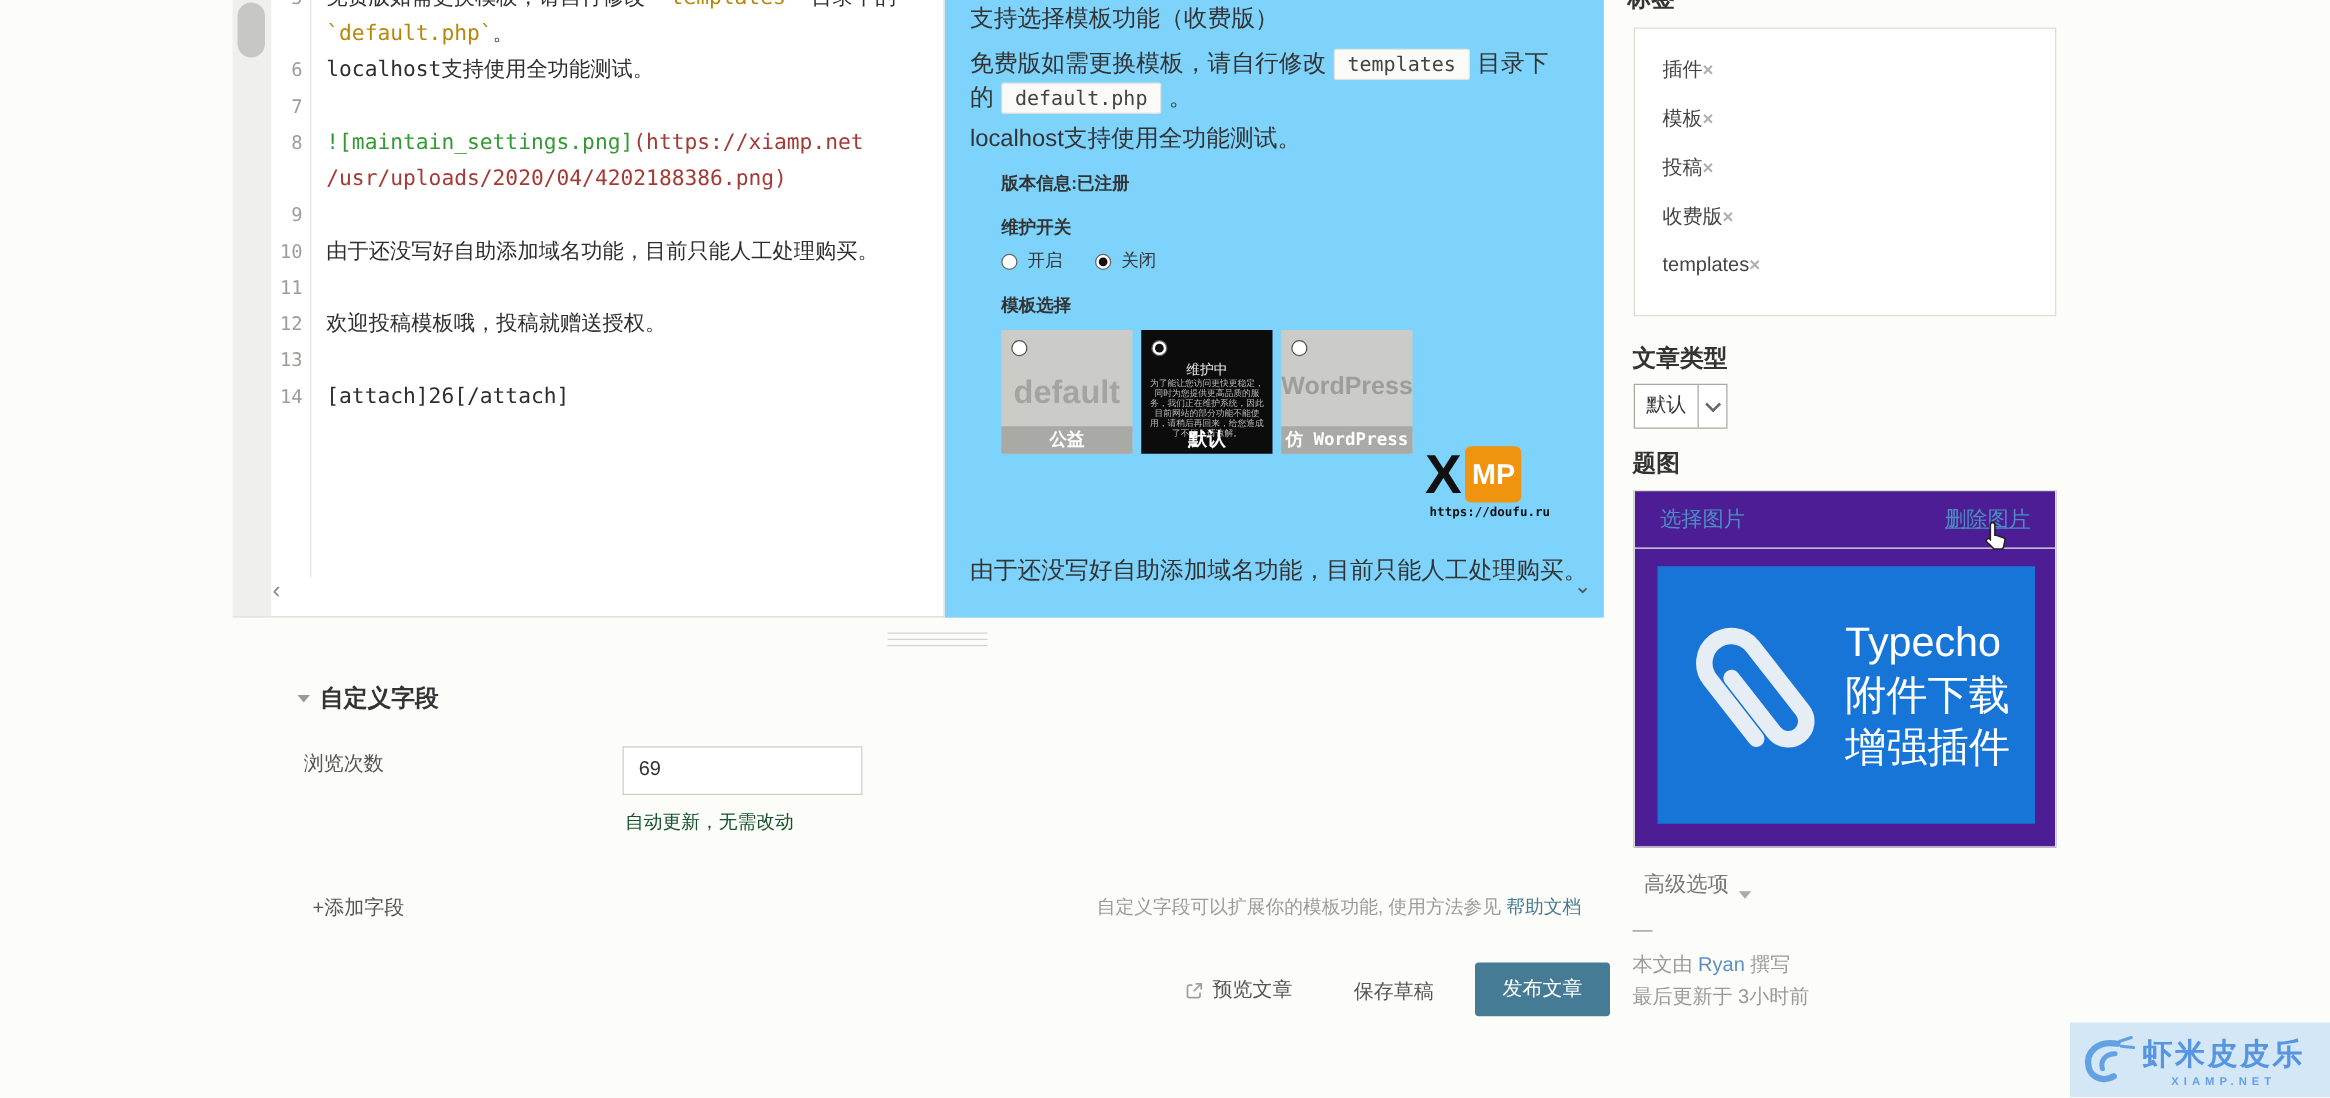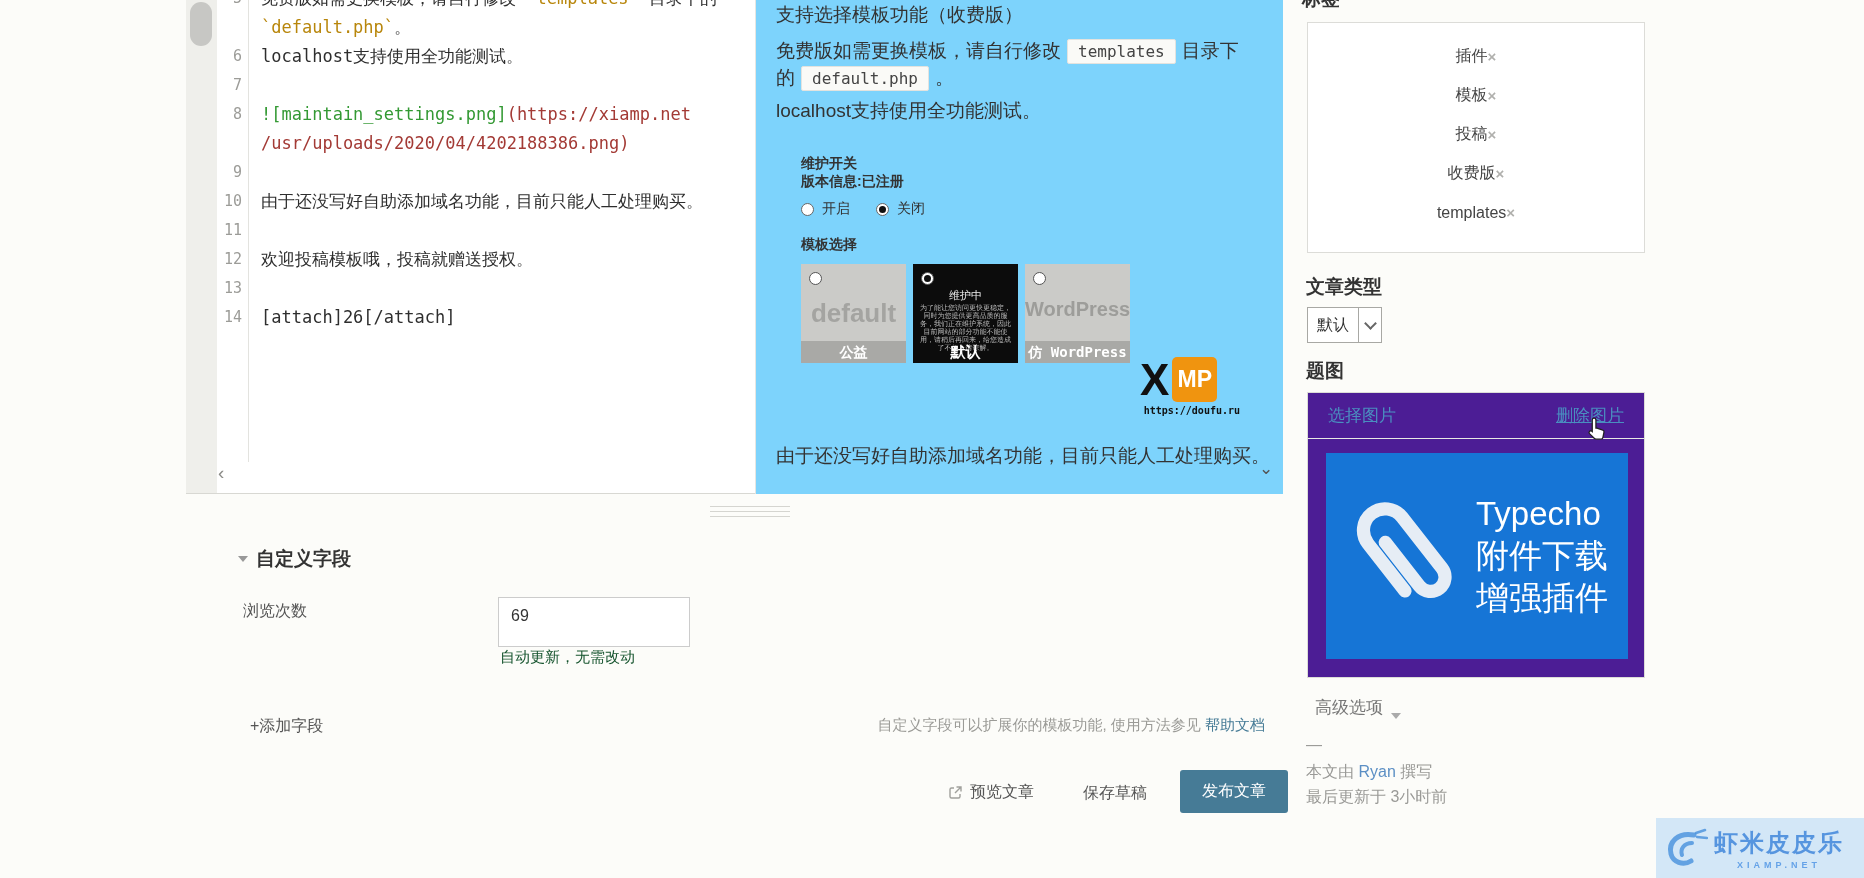--- a/index.html
+++ b/index.html
@@ -62,35 +62,35 @@
 
   
   #drag-handle{position:absolute;left:710px;top:506px;width:80px;}
   #drag-handle div{height:0;border-top:1px solid #d5d5d0;margin-bottom:4px;}
 
   
   #fields-title{position:absolute;left:238px;top:546px;display:flex;align-items:center;font-size:19px;font-weight:bold;color:#333;}
   .tri-down{width:0;height:0;border-left:5px solid transparent;border-right:5px solid transparent;border-top:6px solid #999;margin-right:8px;}
   #field-label{position:absolute;left:243px;top:601px;font-size:16px;color:#555;}
   #field-input{position:absolute;left:498px;top:597px;width:178px;height:36px;border:1px solid #ccc;background:#fff;
-               font-size:16px;color:#333;padding:0 0 12px 12px;outline:none;font-family:"Liberation Sans",sans-serif;}
+               font-size:16px;color:#333;padding:0 0 1px 12px;outline:none;font-family:"Liberation Sans",sans-serif;}
   #field-hint{position:absolute;left:500px;top:648px;font-size:15px;color:#14532d;}
   #add-field{position:absolute;left:250px;top:716px;font-size:16px;color:#555;}
   #help-text{position:absolute;left:843px;top:716px;width:422px;text-align:right;font-size:15px;color:#9b9b97;}
   #help-text a{color:#467b96;text-decoration:none;}
   #preview-btn{position:absolute;left:948px;top:782px;display:flex;align-items:center;font-size:16px;color:#555;}
   #preview-btn svg{margin-right:7px;}
   #draft-btn{position:absolute;left:1083px;top:783px;font-size:16px;color:#555;}
   #publish-btn{position:absolute;left:1180px;top:770px;background:#467b96;color:#fff;border:none;border-radius:3px;
                font-size:16px;padding:11px 22px;font-family:"Liberation Sans",sans-serif;}
 
   
   #tags-title{position:absolute;left:1302px;top:-14px;font-size:19px;font-weight:bold;color:#333;}
   #tags-box{position:absolute;left:1307px;top:22px;width:338px;height:231px;background:#fff;border:1px solid #dcdcd8;box-sizing:border-box;padding-top:14px;}
-  .tag-row{height:39px;display:flex;align-items:center;justify-content:center;padding:0 22px;}
+  .tag-row{height:39px;display:flex;align-items:center;justify-content:flex-start;padding:0 22px;}
   .tag-label{font-size:16px;color:#444;}
   .tag-x{font-size:15px;color:#b0b0ad;font-weight:bold;}
   #type-title{position:absolute;left:1306px;top:274px;font-size:19px;font-weight:bold;color:#333;}
   #type-select{position:absolute;left:1307px;top:307px;height:36px;display:flex;border:1px solid #a8a8a4;background:#fff;box-sizing:border-box;}
   #type-select .sel-text{font-size:16px;color:#333;line-height:34px;padding:0 9px;}
   #type-select .sel-arrow{width:22px;border-left:1px solid #a8a8a4;display:flex;align-items:center;justify-content:center;}
   .chev{width:7px;height:7px;border-left:2px solid #666;border-bottom:2px solid #666;transform:rotate(-45deg);margin-top:-3px;}
   #thumb-title{position:absolute;left:1306px;top:358px;font-size:19px;font-weight:bold;color:#333;}
   #thumb-box{position:absolute;left:1307px;top:392px;width:338px;height:286px;background:#4c1d95;border:1px solid #dcdcd8;box-sizing:border-box;}
   #thumb-head{height:45px;border-bottom:1px solid #e8e8e4;display:flex;align-items:center;justify-content:space-between;padding:0 20px;}
@@ -176,22 +176,22 @@
       </div>
     <div id="h-arrow">‹</div>
 
     <div id="preview">
       <div class="pv-line" style="top:2px">支持选择模板功能（收费版）</div>
       <div class="pv-line" style="top:38px"><span>免费版如需更换模板，请自行修改</span><span class="pv-code">templates</span><span>目录下</span></div>
       <div class="pv-line" style="top:65px"><span>的</span><span class="pv-code">default.php</span><span>。</span></div>
       <div class="pv-line" style="top:98px">localhost支持使用全功能测试。</div>
 
       <div id="settings-img">
+        <div class="st-label">版本信息:已注册</div>
         <div class="st-label" id="st-maintain">维护开关</div>
-        <div class="st-label">版本信息:已注册</div>
         <div id="st-radios">
           <span class="radio"></span>
           <span class="rlabel">开启</span>
           <span class="radio on"></span>
           <span class="rlabel">关闭</span>
         </div>
         <div class="st-label" id="st-template">模板选择</div>
         <div id="thumbs">
             <div class="thumb gray">
               <span class="tradio"></span>

